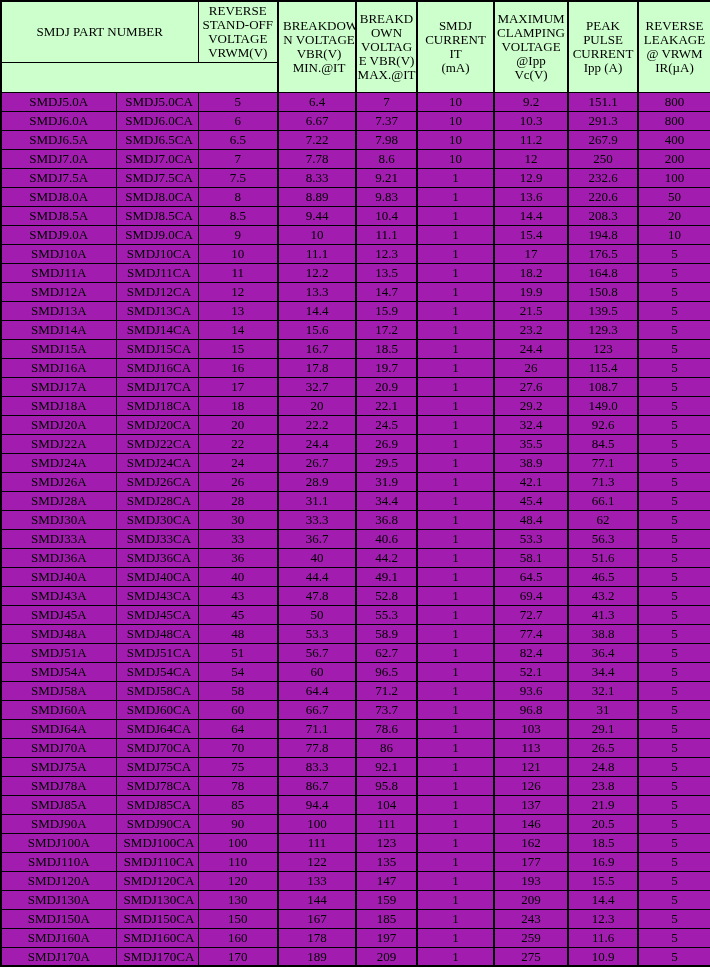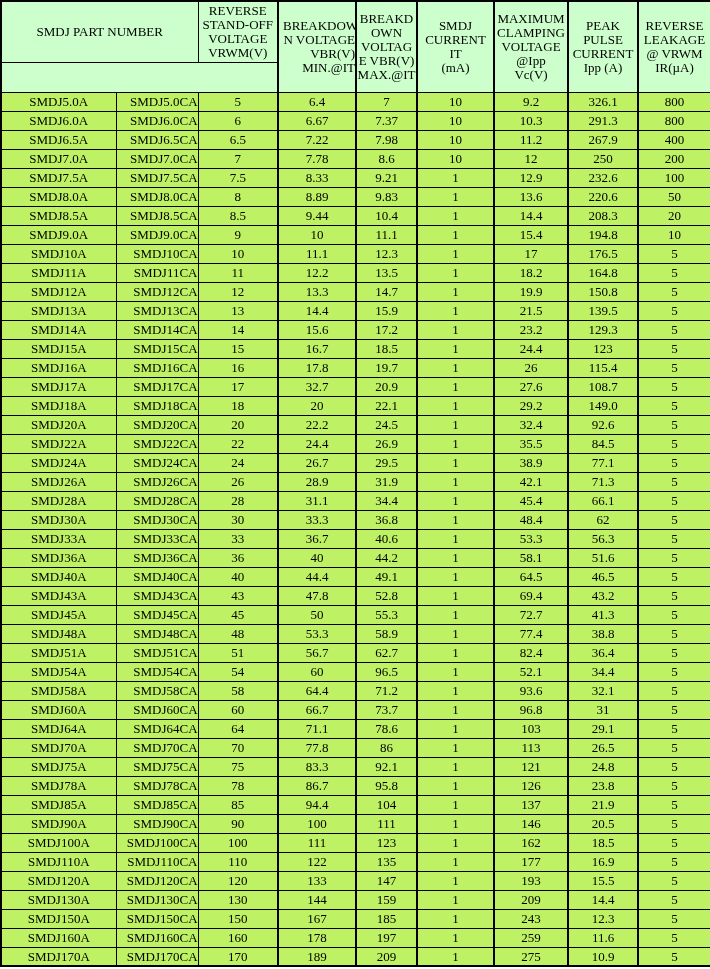--- a/index.html
+++ b/index.html
@@ -23,24 +23,24 @@
     vertical-align: middle;
     text-align: center;
     color: #000;
   }
   thead th {
     background: var(--header-bg, #ccffcc);
     white-space: pre-line;
     line-height: 14px;
   }
   .bR2 { border-right-width: 2px; }
-  .alignL { text-align: right; padding-left: 4px; }
+  .alignL { text-align: center; padding-left: 4px; }
   tr.hrow1 { height: 61px; }
   tr.hrow2 { height: 30px; }
-  tbody tr { height: 19px; background: #bef264; }
+  tbody tr { height: 19px; background: #a21caf; }
   tbody td { line-height: 17px; white-space: nowrap; }
 </style>
 </head>
 <body>
 
 <table>
   <colgroup>
     <col style="width:115px">
     <col style="width:82px">
     <col style="width:80px">
@@ -90,21 +90,21 @@
   </thead>
   <tbody id="tbody">
       <tr>
         <td>SMDJ5.0A</td>
         <td class="alignL">SMDJ5.0CA</td>
         <td class="bR2">5</td>
         <td class="bR2">6.4</td>
         <td class="bR2">7</td>
         <td class="bR2">10</td>
         <td class="bR2">9.2</td>
-        <td class="bR2">326.1</td>
+        <td class="bR2">151.1</td>
         <td>800</td>
       </tr>
       <tr>
         <td>SMDJ6.0A</td>
         <td class="alignL">SMDJ6.0CA</td>
         <td class="bR2">6</td>
         <td class="bR2">6.67</td>
         <td class="bR2">7.37</td>
         <td class="bR2">10</td>
         <td class="bR2">10.3</td>

